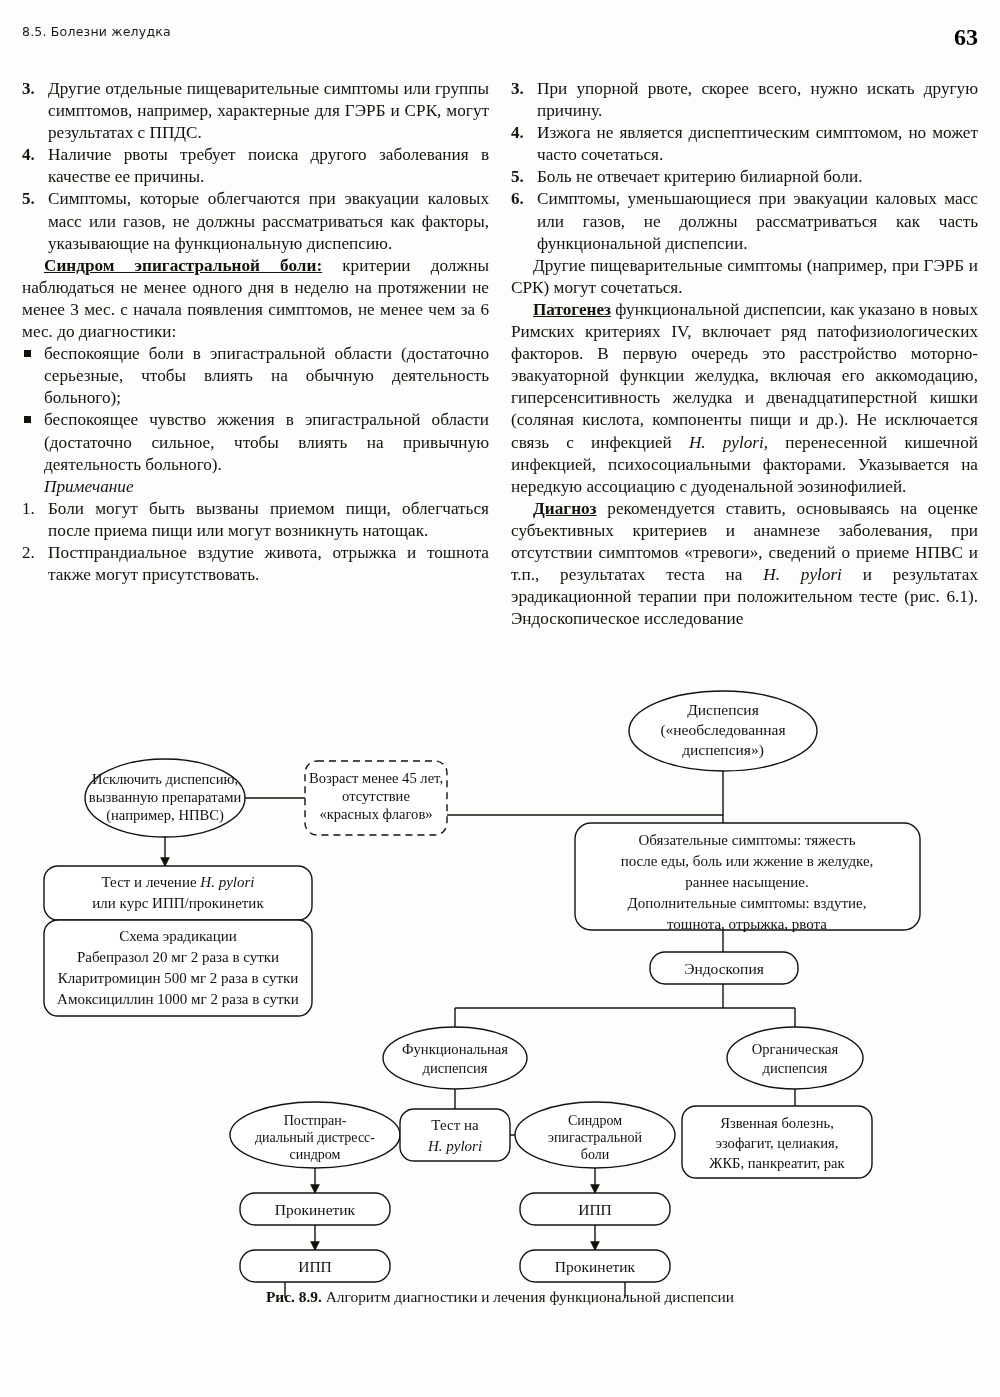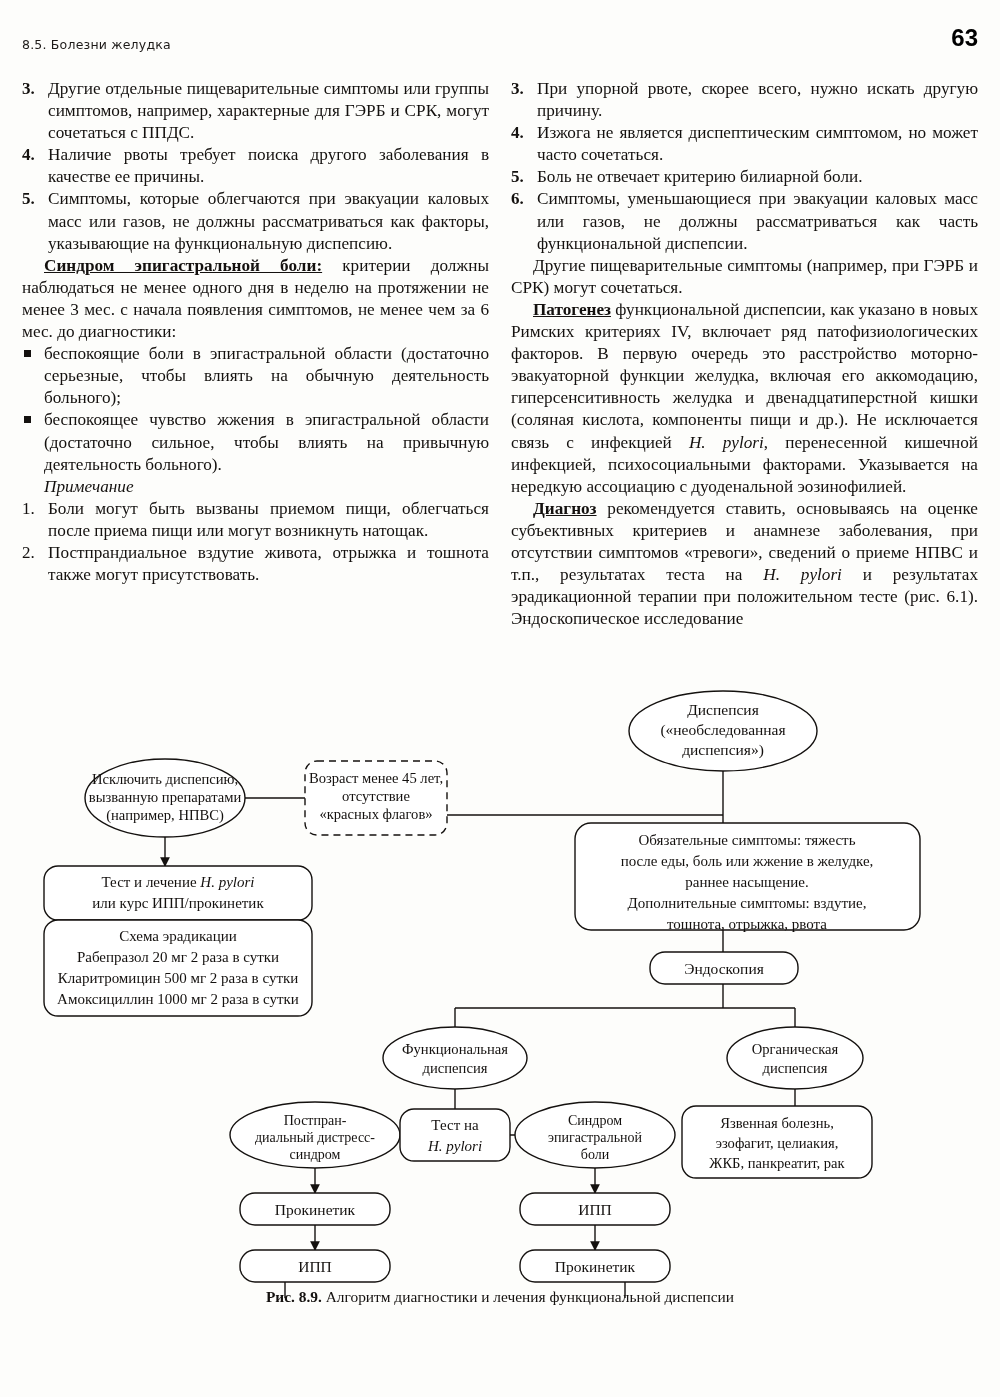--- a/index.html
+++ b/index.html
@@ -9,29 +9,29 @@
     font-family:"Liberation Serif", serif;
     color:#14110f;
     position:relative;
     overflow:hidden;
   }
   .page{position:relative;width:1000px;height:1397px;}
 
   
   .runhead{
     position:absolute;left:0;top:24px;width:1000px;
-    display:flex;align-items:flex-end;justify-content:space-between;
+    display:flex;align-items:flex-start;justify-content:space-between;
     padding:0 22px;box-sizing:border-box;
   }
   .runhead .chapter{
     font-family:"DejaVu Sans", sans-serif;
     font-size:12.5px;letter-spacing:.2px;color:#1d1a18;
   }
   .runhead .folio{
-    font-family:Liberation Sans, sans-serif;
+    font-family:Liberation Serif, serif;
     font-size:24px;font-weight:bold;color:#000;
   }
 
   
   .cols{
     position:absolute;left:22px;top:78px;width:956px;
     display:flex;gap:22px;
   }
   .col{width:467px;}
   .col p, .col li{
@@ -79,21 +79,21 @@
     <div class="chapter">8.5. Болезни желудка</div>
     <div class="folio">63</div>
   </div>
 
   <div class="cols">
 
     <div class="col">
       <ol class="num">
         <li>
           <span class="mk">3.</span>
-          <span>Другие отдельные пищеварительные симптомы или группы симптомов, например, характерные для ГЭРБ и СРК, могут сочетаться с ППДС.</span>
+          <span>Другие отдельные пищеварительные симптомы или группы симптомов, например, характерные для ГЭРБ и СРК, могут результатах с ППДС.</span>
         </li>
         <li>
           <span class="mk">4.</span>
           <span>Наличие рвоты требует поиска другого заболевания в качестве ее причины.</span>
         </li>
         <li>
           <span class="mk">5.</span>
           <span>Симптомы, которые облегчаются при эвакуации каловых масс или газов, не должны рассматриваться как факторы, указывающие на функциональную диспепсию.</span>
         </li>
       </ol>

